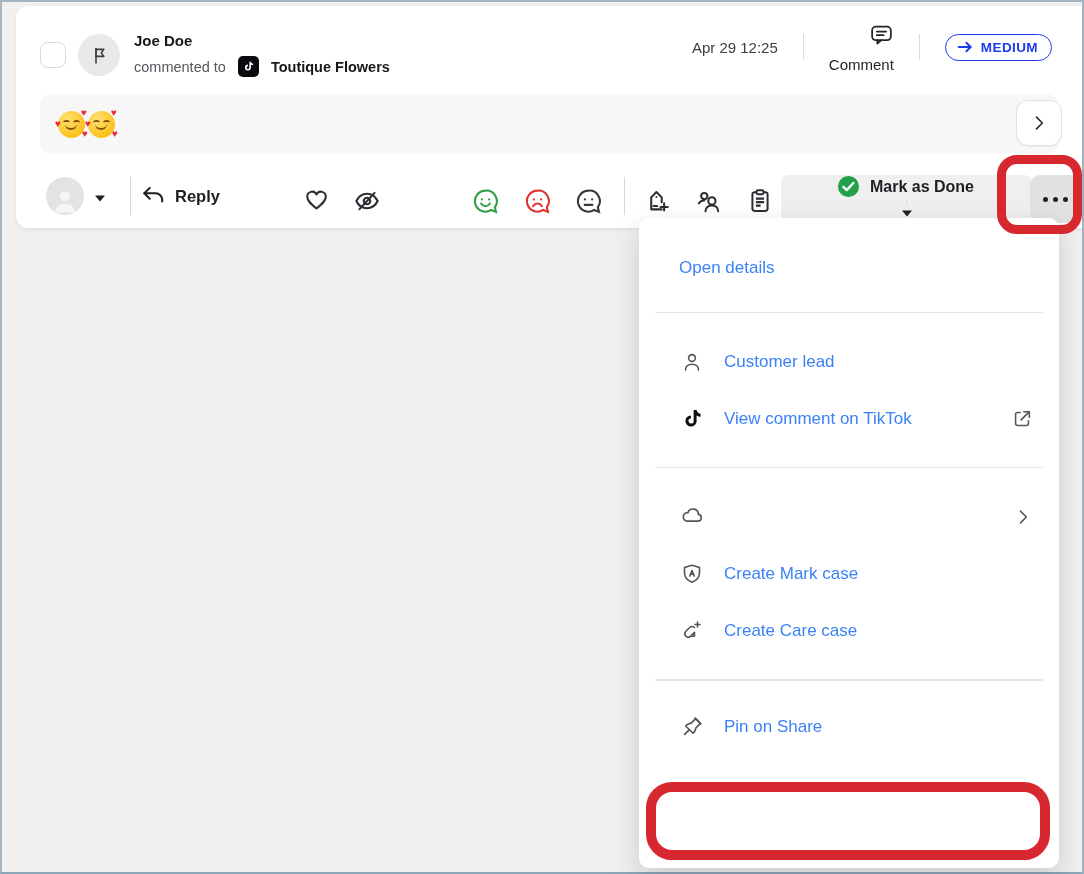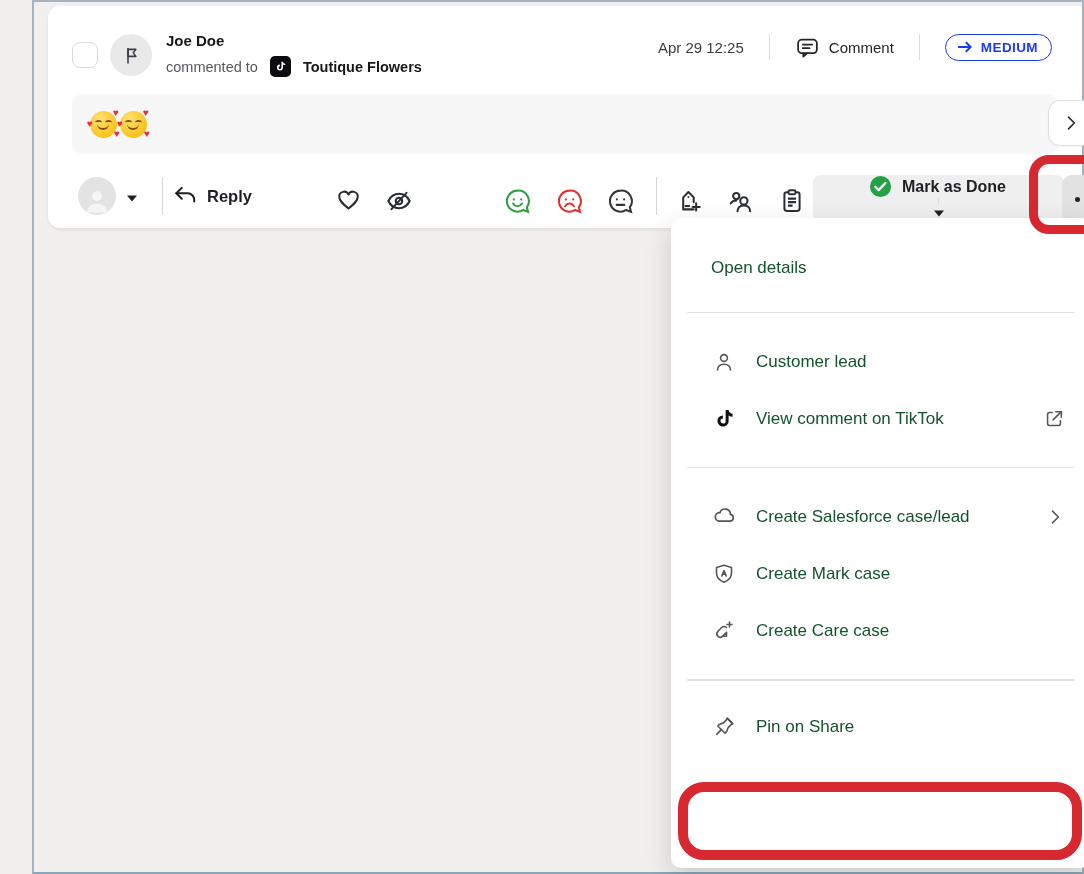--- a/index.html
+++ b/index.html
@@ -1,38 +1,38 @@
 <!DOCTYPE html>
 <html><head>
 <meta charset="utf-8">
 <style>
   * { margin:0; padding:0; box-sizing:border-box; }
   html,body { width:1084px; height:874px; }
   body { font-family:"Liberation Sans","DejaVu Sans",sans-serif; background:#f1f0ef; overflow:hidden; }
-  .page { position:absolute; inset:0; border:2px solid #a6b4bf; border-bottom-color:#8ba6b6; background:#f1f0ef;margin-left:32px; }
+  .page { position:absolute; inset:0; border:2px solid #a6b4bf; border-bottom-color:#8ba6b6; background:#f1f0ef; }
   .abs { position:absolute; }
 
   
   .bg-lower { left:0; top:226; right:0; bottom:0; background:#fbfbfb; overflow:hidden; }
   .left-strip { left:0; top:10; width:10px; bottom:0; background:linear-gradient(180deg,#e3eaef 0%,#cfdae1 60%,#bfcfd9 100%); }
   .right-strip { right:0; top:0; width:25px; bottom:0; background:#ededed; overflow:hidden; }
   .ghost-card { position:absolute; left:6px; width:46px; background:#fff; border-radius:14px; box-shadow:0 1px 5px rgba(0,0,0,.10); }
 
   
   .card { left:14px; top:4px; right:0; height:222px; background:#fff; border-radius:12px 0 0 12px; box-shadow:0 2px 4px rgba(0,0,0,.07); }
   .checkbox { left:24px; top:36px; width:26px; height:26px; border:1.5px solid #d9d9de; border-radius:8px; background:#fff; }
   .avatar-hdr { left:62px; top:28px; width:42px; height:42px; border-radius:50%; background:#e9e9e9; display:flex; align-items:center; justify-content:center; color:#3c3f44; }
   .author { left:118px; top:26px; font-size:15px; font-weight:bold; color:#17181a; }
   .subline { left:118px; top:50px; display:flex; align-items:center; gap:12px; font-size:14.5px; color:#54575c; }
   .tt-badge { width:21px; height:21px; background:#0b0b0f; border-radius:5px; display:inline-flex; align-items:center; justify-content:center; }
   .account { font-weight:bold; color:#17181a; }
   .meta { top:26px; right:30px; display:flex; align-items:center; gap:25px; height:30px; }
   .meta .time { font-size:15px; color:#3c4043; }
   .vdiv { width:1px; height:26px; background:#dcdcdf; }
-  .meta-type { display:flex; align-items:center; gap:9px; font-size:15px; color:#232528; }
+  .meta-type { display:flex; align-items:flex-end; gap:9px; font-size:15px; color:#232528;flex-direction:column; }
   .pill { display:flex; align-items:center; gap:7px; border:1.7px solid #1c3bf0; color:#1c3bf0; border-radius:17px; padding:5px 13px 5px 11px; font-size:13.5px; font-weight:bold; letter-spacing:.4px; background:#fff; }
 
   .comment-body { left:24px; top:88px; right:24px; height:60px; background:#f7f7f8; border-radius:10px; display:flex; align-items:center; padding-left:18px; }
   .expand-btn { left:1000px; top:94px; width:46px; height:46px; background:#fff; border:1px solid #e0e0e0; border-radius:12px; display:flex; align-items:center; justify-content:center; color:#2a2d31; box-shadow:0 1px 2px rgba(0,0,0,.05); }
 
   
   .face { position:relative; width:27px; height:27px; border-radius:50%; background:radial-gradient(circle at 35% 30%, #ffe173, #fcc21c 70%); display:inline-block; margin-right:3px; }
   .face i { position:absolute; font-style:normal; }
   .face .eye { width:7px; height:5px; border-top:2px solid #87500a; border-radius:50% 50% 0 0; top:9px; }
   .face .eye.l { left:5px; } .face .eye.r { left:15px; }
@@ -51,21 +51,21 @@
   .done-main { display:flex; align-items:center; gap:10px; padding:0 16px 0 14px; height:100%; flex:1; font-size:16px; font-weight:bold; color:#1d1f23; }
   .done-split { width:1px; height:46px; background:#dcdcdc; }
   .done-caret { width:40px; height:100%; display:flex; align-items:center; justify-content:center; }
   .btn-more { left:1000px; top:5px; width:50px; height:48px; background:#e2e2e2; border-radius:10px; display:flex; align-items:center; justify-content:center; gap:5px; }
   .dot { width:5px; height:5px; border-radius:50%; background:#202326; }
 
   
   .menu { left:637px; top:216px; width:420px; height:650px; background:#fff; border-radius:10px; box-shadow:0 10px 28px rgba(0,0,0,.16); z-index:5; }
   .sec { padding:20px 0; }
   .sec.first { padding-top:21px; padding-bottom:16px; }
-  .mrow { display:flex; align-items:center; height:57px; padding:0 26px 0 40px; gap:19px; font-size:17px; color:#14532d; cursor:pointer; }
+  .mrow { display:flex; align-items:center; height:57px; padding:0 26px 0 40px; gap:19px; font-size:17px; color:#3b82f6; cursor:pointer; }
   .mrow .micon { width:26px; display:flex; justify-content:center; color:#53565b; flex:none; }
   .mrow .trail { margin-left:auto; color:#53565b; display:flex; }
   .mdiv { height:1px; background:#e4e4e5; margin:0 16px; }
   .noicon { padding-left:40px; }
 
   
   .anno { position:absolute; border:9px solid #d7282f; border-radius:20px; z-index:20; pointer-events:none; }
   .anno-more { left:995px; top:153px; width:85px; height:79px; }
   .anno-pin { left:7px; top:564px; width:404px; height:78px; border-width:10px; border-radius:26px; z-index:6; }
 
@@ -302,21 +302,20 @@
     </div>
     <div class="mdiv"></div>
 
     <div class="sec">
       <div class="mrow">
         <span class="micon">
             <svg width="25" height="25" viewBox="0 0 24 24" fill="none" stroke="currentColor" stroke-width="1.6" stroke-linejoin="round">
               <path d="M7 16.5 h10.2 a3.3 3.3 0 0 0 .5 -6.55 A5.2 5.2 0 0 0 7.6 8.3 a3.6 3.6 0 0 0 -.6 8.2 z"></path>
             </svg>
           </span>
-        <span>Create Salesforce case/lead</span>
         <span class="trail">
             <svg width="20" height="20" viewBox="0 0 24 24" fill="none" stroke="currentColor" stroke-width="1.9" stroke-linecap="round" stroke-linejoin="round">
               <path d="M9 5 l7 7 -7 7"></path>
             </svg>
           </span>
       </div>
       <div class="mrow">
         <span class="micon">
             <svg width="24" height="24" viewBox="0 0 24 24" fill="none" stroke="currentColor" stroke-width="1.6" stroke-linecap="round" stroke-linejoin="round">
               <path d="M12 3.2 l7.5 2.3 v5.3 c0 4.7 -3.2 7.8 -7.5 9.5 c-4.3 -1.7 -7.5 -4.8 -7.5 -9.5 V5.5 z"></path>

